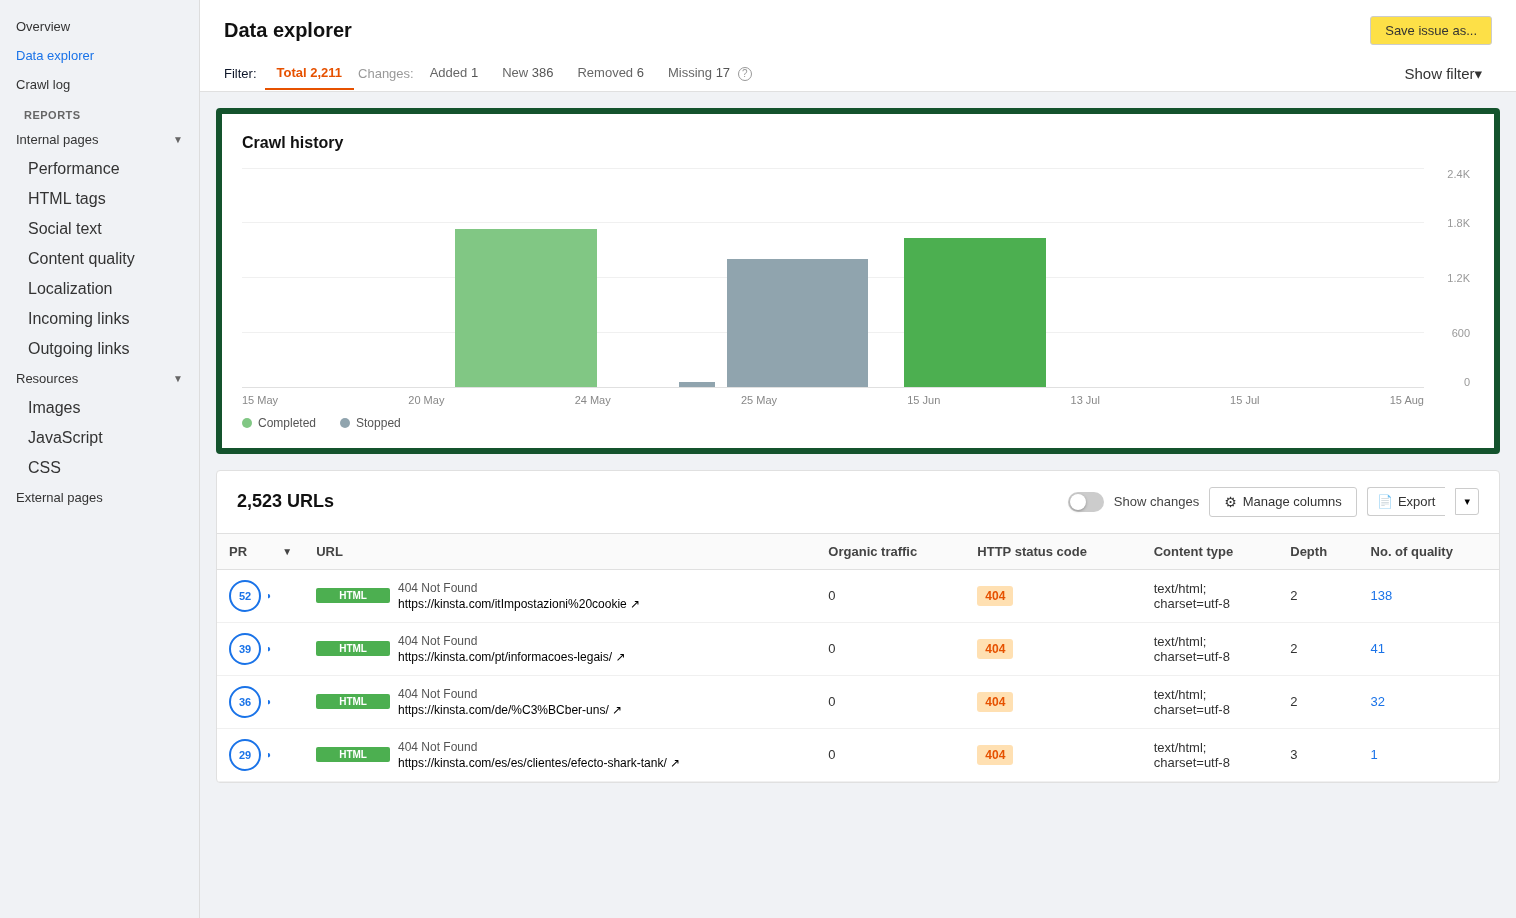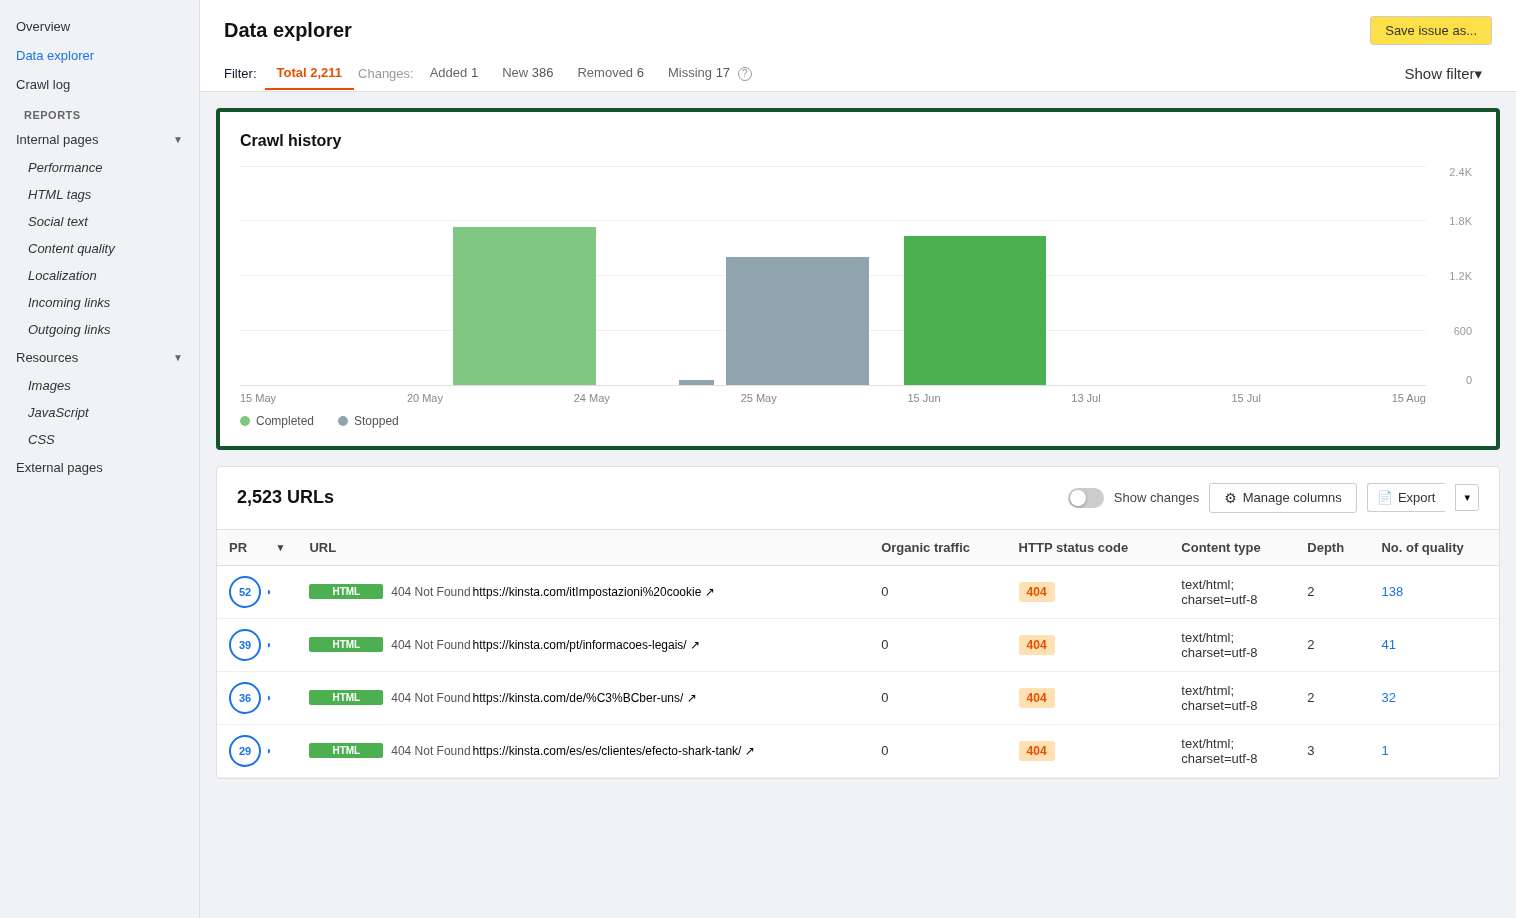--- a/index.html
+++ b/index.html
@@ -5,21 +5,21 @@
     * { box-sizing: border-box; margin: 0; padding: 0; }
     body { font-family: -apple-system, BlinkMacSystemFont, 'Segoe UI', Arial, sans-serif; font-size: 13px; background: #f0f2f5; color: #333; display: flex; height: 918px; overflow: hidden; }
 
     
     #sidebar { width: 200px; background: #f0f2f5; border-right: 1px solid #ddd; padding: 12px 0; flex-shrink: 0; overflow-y: auto; }
     .sidebar-item { padding: 7px 16px; cursor: pointer; color: #333; font-size: 13px; }
     .sidebar-item.active { color: #1a73e8; }
     .sidebar-section-label { padding: 10px 16px 4px 16px; font-size: 11px; font-weight: 700; color: #666; text-transform: uppercase; letter-spacing: 0.5px; margin-left: 8px; }
     .sidebar-group-header { display: flex; align-items: center; justify-content: space-between; padding: 7px 16px; cursor: pointer; font-size: 13px; color: #333; }
     .sidebar-group-header .arrow { font-size: 10px; color: #666; }
-    .sidebar-sub-item { padding: 6px 16px 6px 28px; cursor: pointer; color: #333; font-size: 13px; font-style: italic; }
+    .sidebar-sub-item { padding: 6px 16px 6px 28px; cursor: pointer; color: #333; font-size: 16px; }
 
     
     #main { flex: 1; display: flex; flex-direction: column; overflow: hidden; background: #fff; }
 
     
     #header { padding: 16px 24px 0 24px; border-bottom: 1px solid #e0e0e0; background: #fff; }
     #header-top { display: flex; align-items: center; justify-content: space-between; margin-bottom: 12px; }
     #page-title { font-size: 20px; font-weight: 600; color: #111; }
     #save-issue-btn { border: 1px solid #ccc; background: #fde047; padding: 6px 14px; border-radius: 3px; cursor: pointer; font-size: 13px; color: #333; }
 
@@ -30,21 +30,21 @@
     .filter-tab.active { color: #e65100; border-bottom: 2px solid #e65100; font-weight: 600; }
     .filter-tab .count { color: #555; }
     .filter-tab.active .count { color: #e65100; }
     .filter-changes-label { color: #999; padding: 8px 4px; font-size: 13px; }
     #show-filter-btn { margin-left: auto; display: flex; align-items: center; padding: 6px 10px; cursor: pointer; font-size: 15px; color: #333; border: none; background: none; }
 
     
     #content { flex: 1; overflow-y: auto; padding: 0; background: #f0f2f5; }
 
     
-    .card { background: #fff; margin: 16px; border-radius: 4px; border: 4px solid #14532d; padding: 20px; }
+    .card { background: #fff; margin: 16px; border-radius: 4px; border: 6px solid #14532d; padding: 20px; }
     .card-title { font-size: 16px; font-weight: 600; margin-bottom: 16px; color: #111; }
 
     
     #chart-container { position: relative; height: 260px; }
 
     
     .chart-legend { display: flex; gap: 24px; margin-top: 10px; }
     .legend-item { display: flex; align-items: center; gap: 6px; font-size: 12px; color: #555; }
     .legend-dot { width: 10px; height: 10px; border-radius: 50%; }
 
@@ -62,21 +62,21 @@
 
     
     .data-table { width: 100%; border-collapse: collapse; font-size: 13px; }
     .data-table th { padding: 10px 12px; text-align: left; font-weight: 600; color: #444; background: #fafafa; border-bottom: 1px solid #e0e0e0; border-top: 1px solid #e0e0e0; white-space: nowrap; }
     .data-table td { padding: 10px 12px; border-bottom: 1px solid #f0f0f0; vertical-align: middle; }
     .pr-circle { width: 32px; height: 32px; border-radius: 50%; border: 2px solid; display: flex; align-items: center; justify-content: center; font-size: 11px; font-weight: 700; color: #1a73e8; border-color: #1a73e8; background: #fff; flex-shrink: 0; }
     .pr-cell { display: flex; align-items: center; gap: 4px; }
     .pr-arrow { font-size: 10px; color: #1a73e8; }
     .html-badge { background: #4caf50; color: #fff; font-size: 10px; font-weight: 700; padding: 2px 23px; border-radius: 2px; }
     .url-cell { display: flex; align-items: center; gap: 8px; }
-    .url-info { display: flex; flex-direction: row; gap: 2px; }
+    .url-info { display: flex; flex-direction: column; gap: 2px; }
     .url-status { color: #555; font-size: 12px; }
     .url-link { color: #000000; font-size: 12px; text-decoration: none; }
     .status-badge-404 { background: #ffe0b2; color: #e65100; padding: 3px 8px; border-radius: 3px; font-size: 12px; font-weight: 600; }
     .inlinks-link { color: #1a73e8; text-decoration: none; font-weight: 500; }
     .th-sort { display: flex; align-items: center; gap: 4px; cursor: pointer; justify-content: space-between; }
     .sort-arrow { font-size: 10px; }
 
     
     .table-wrapper { background: #fff; margin: 0 16px 16px 16px; border-radius: 4px; border: 1px solid #e0e0e0; overflow: hidden; }
 

